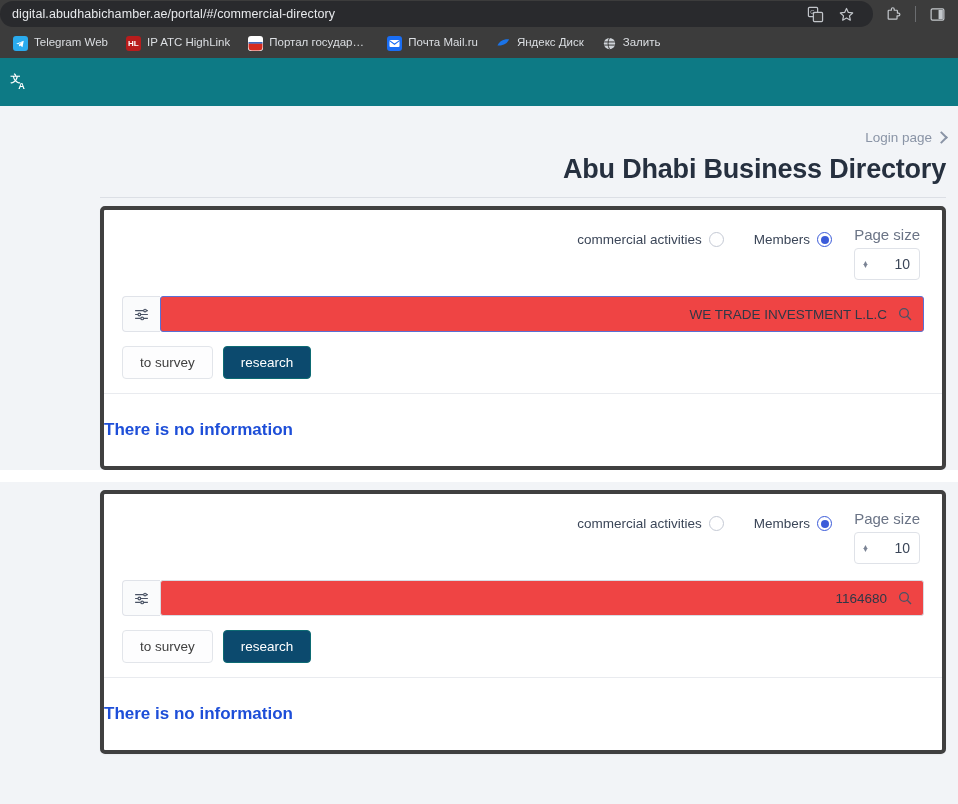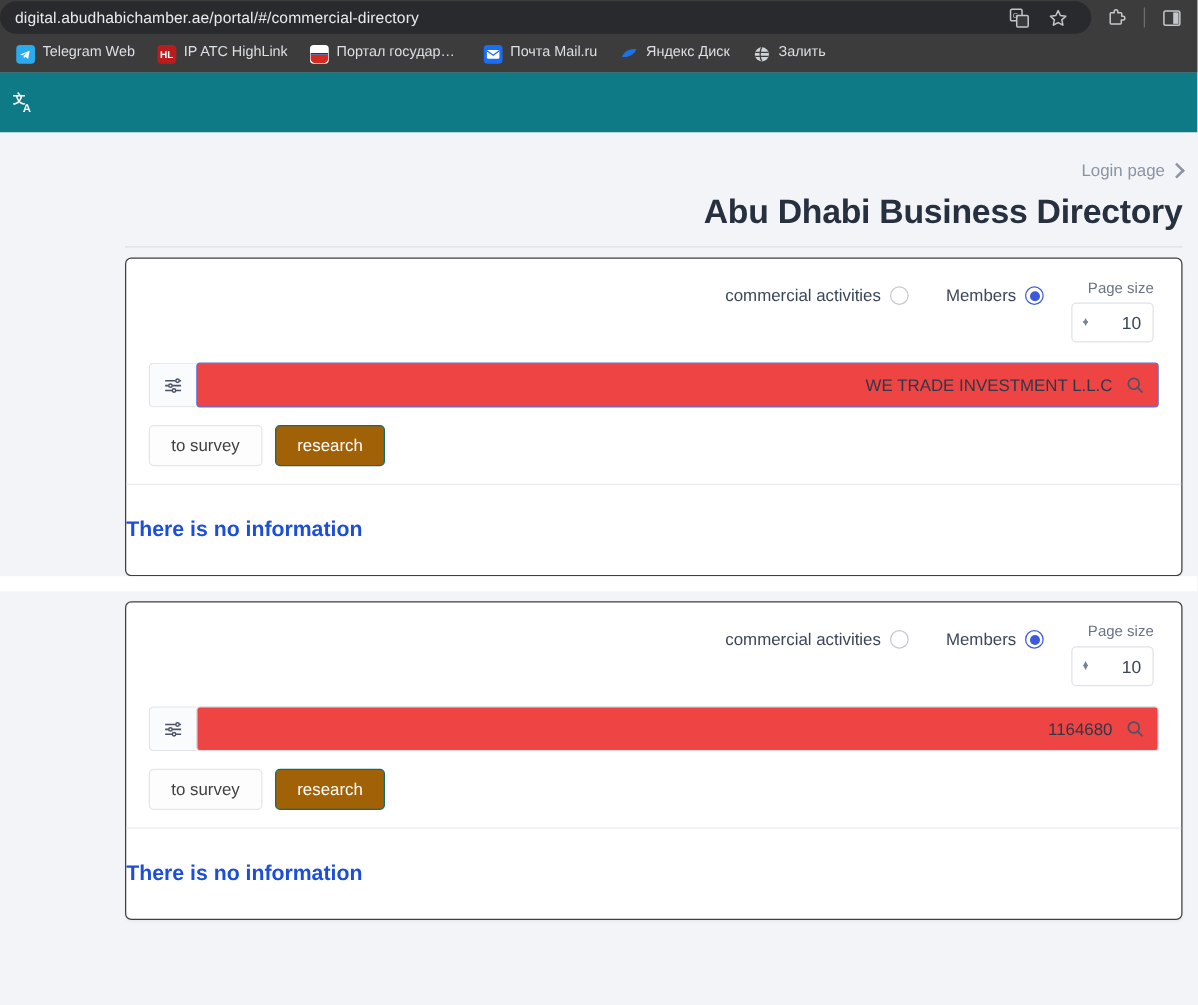--- a/index.html
+++ b/index.html
@@ -67,21 +67,21 @@
           border-top: 2px solid #8a94a6; transform: rotate(45deg); display:block; }
   .page-title {
     font-size: 27px; font-weight: bold; color: #26303f;
     margin-top: 8px; letter-spacing: -0.2px;
   }
 
   .section { padding: 0 12px; }
   .divider { height: 1px; background: #dcdfe5; margin: 12px 0 0 88px; }
 
   .card {
-    background: #ffffff; border: 1px solid #404040; border-radius: 5px;
+    background: #ffffff; border: 4px solid #404040; border-radius: 5px;
     margin: 8px 0 0 88px; box-shadow: 0 1px 2px rgba(16,24,40,.04);
   }
   .card-pad { padding: 16px 18px 14px 18px; }
 
   .controls-row {
     display: flex; align-items: flex-start; justify-content: flex-end;
     gap: 22px; padding-right: 4px;
   }
   .radio-group { display: flex; align-items: center; gap: 30px; padding-top: 6px; }
   .radio-item { display: flex; align-items: center; gap: 7px; cursor: pointer; }
@@ -90,21 +90,21 @@
     width: 15px; height: 15px; border-radius: 50%;
     border: 1px solid #c4c9d4; background: #fff; flex: 0 0 15px;
     display: flex; align-items: center; justify-content: center;
   }
   .radio-dot.on { border: 1.5px solid #3b5bd9; }
   .radio-dot.on::after {
     content: ""; width: 8px; height: 8px; border-radius: 50%; background: #3b5bd9;
   }
 
   .pagesize { text-align: right; }
-  .pagesize-label { font-size: 12px; color: #6b7486; margin-bottom: 5px; }
+  .pagesize-label { font-size: 15px; color: #6b7486; margin-bottom: 5px; }
   .spinner {
     width: 66px; height: 32px; border: 1px solid #dfe2e8; border-radius: 4px;
     background: #fff; display: flex; align-items: center;
     padding: 0 9px 0 7px; cursor: text;
   }
   .spin-arrows {
     display: flex; flex-direction: column; gap: 3px; align-items: center;
     color: #7a8394; line-height: 0;
   }
   .spin-arrows span { font-size: 7px; display: block; }
@@ -130,21 +130,21 @@
   }
   .mag { width: 16px; height: 16px; flex: 0 0 16px; }
 
   .btn-row { display: flex; gap: 10px; margin-top: 14px; }
   .btn {
     height: 33px; padding: 0 17px; border-radius: 4px;
     font-size: 13.5px; cursor: pointer; display: flex;
     align-items: center; justify-content: center;
   }
   .btn-outline { background: #fdfdfe; border: 1px solid #e2e5ea; color: #404040; }
-  .btn-primary { background: #a16207; border: 1px solid #0d6b73; color: #ffffff; }
+  .btn-primary { background: #0c4a6e; border: 1px solid #0d6b73; color: #ffffff; }
 
   .card-sep { height: 1px; background: #e9ebef; }
   .empty {
     font-size: 17px; font-weight: bold;
     color: #1d4ed8; padding: 26px 0 26px 0;
   }
 
   .white-band { height: 12px; background: #ffffff; }
 </style>
 </head>

